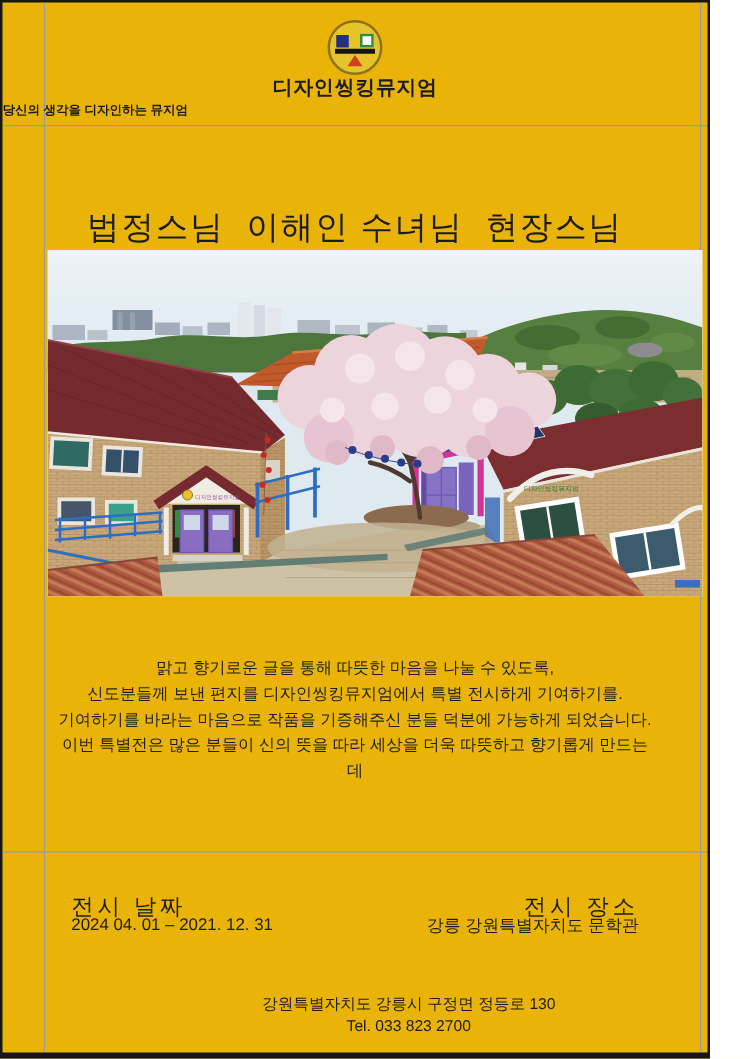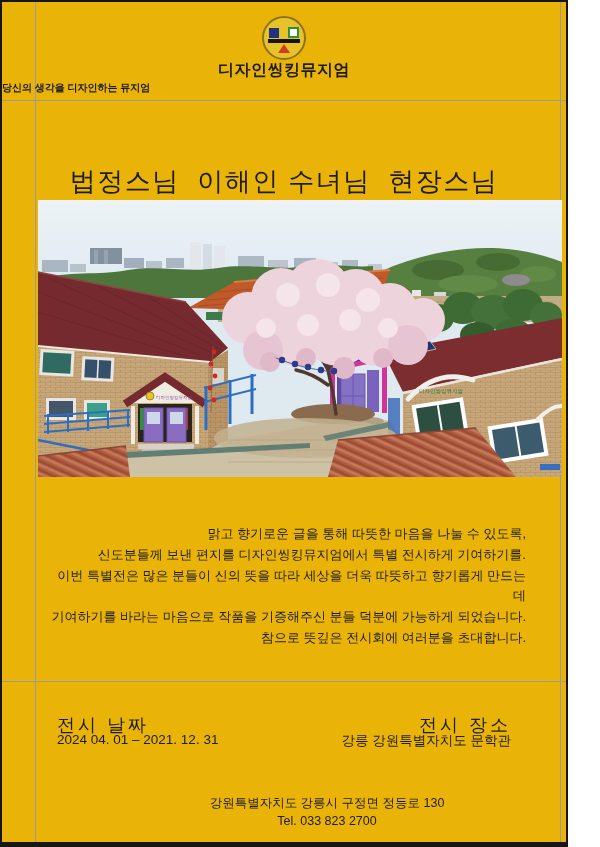--- a/index.html
+++ b/index.html
@@ -29,21 +29,21 @@
     font-size:16px;font-weight:bold;letter-spacing:.5px;}
   .tagline{position:absolute;top:79px;width:100%;text-align:left;font-size:10px;font-weight:bold;}
 
   .main-title{position:absolute;top:129px;width:100%;text-align:center;
     font-size:26px;letter-spacing:1.5px;white-space:pre-wrap;margin-top:33px;}
   .sub-title{position:absolute;top:169px;width:100%;text-align:center;font-size:14.5px;letter-spacing:1px;}
 
   .photo{position:absolute;top:198px;left:36px;width:524px;height:277px;overflow:hidden;background:#dfe9f0;}
   .photo svg{display:block;width:100%;height:100%;}
 
-  .body-text{position:absolute;top:522px;left:40px;right:40px;text-align:right;
+  .body-text{position:absolute;top:522px;left:40px;right:40px;text-align:center;
     font-size:13px;line-height:20.8px;color:#1e1e1e;}
 
   .label{position:absolute;top:701px;font-size:18px;letter-spacing:3px;margin-top:10px;}
   .label.l{left:55px}.label.r{right:55px}
   .value{position:absolute;top:730px;font-size:13.5px;}
   .value.l{left:55px}.value.r{right:55px}
 
   .footer{position:absolute;top:792px;width:100%;text-align:center;font-size:12.5px;line-height:18px;margin-left:43px;}
 </style>
 </head>
@@ -311,23 +311,22 @@
       <path d="M300,240 L438,228" stroke="#8a4636" stroke-width="1.5"></path>
       <path d="M0,256 L88,246" stroke="#8a4636" stroke-width="1.5"></path>
       <rect x="502" y="264" width="20" height="6" fill="#3a6fc0"></rect>
     </g>
   </svg>
   </div>
 
   <div class="body-text">
     <div>맑고 향기로운 글을 통해 따뜻한 마음을 나눌 수 있도록,</div>
     <div>신도분들께 보낸 편지를 디자인씽킹뮤지엄에서 특별 전시하게 기여하기를.</div>
+    <div>기여하기를 바라는 마음으로 작품을 기증해주신 분들 덕분에 가능하게 되었습니다.</div>
     <div>이번 특별전은 많은 분들이 신의 뜻을 따라 세상을 더욱 따뜻하고 향기롭게 만드는 데</div>
-    <div>기여하기를 바라는 마음으로 작품을 기증해주신 분들 덕분에 가능하게 되었습니다.</div>
-    <div>참으로 뜻깊은 전시회에 여러분을 초대합니다.</div>
   </div>
 
   <div class="label l">전시 날짜</div>
   <div class="label r">전시 장소</div>
   <div class="value l">2024 04. 01 – 2021. 12. 31</div>
   <div class="value r">강릉 강원특별자치도 문학관</div>
 
   <div class="footer">
     <div>강원특별자치도 강릉시 구정면 정등로 130</div>
     <div>Tel. 033 823 2700</div>

